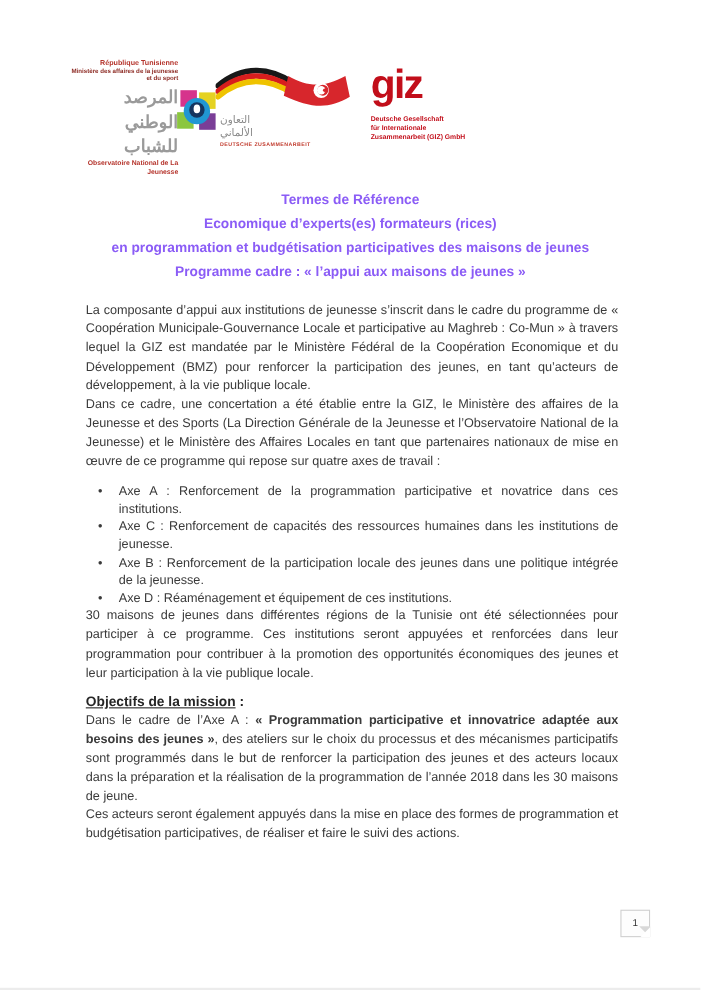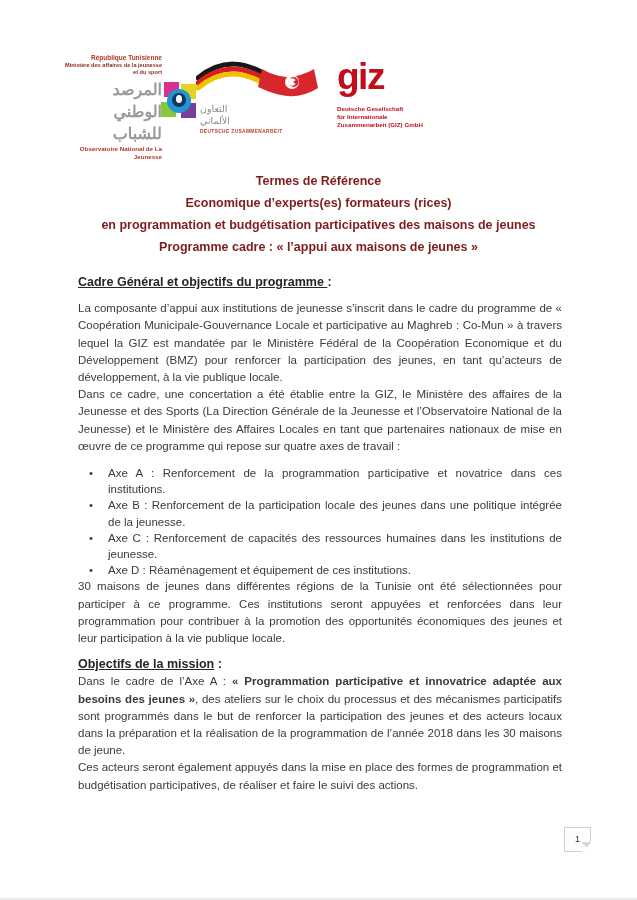--- a/index.html
+++ b/index.html
@@ -31,21 +31,21 @@
   .wave-arabic { font-size:9.5px; color:#8a8a8a; line-height:11px; margin:1px 0 0 4px; text-align:left; }
   .wave-caption { font-size:4.8px; color:#c0392b; letter-spacing:0.4px; margin:3px 0 0 4px; font-weight:bold; }
 
   .giz { position:absolute; left:277px; top:12px; display:flex; gap:8px;flex-direction:column; }
   .giz-word { font-size:37px; font-weight:bold; color:#c20e1a; line-height:30px; letter-spacing:-1.5px; }
   .giz-lines { padding-top:5px; font-size:6.2px; line-height:7.8px; color:#c20e1a; font-weight:bold; }
 
   
   .title {
     position:absolute; top:170px; left:0; right:0; text-align:center;
-    font-weight:bold; color:#7f1d1d; font-size:12.5px; line-height:22px;
+    font-weight:bold; color:#8b5cf6; font-size:12.5px; line-height:22px;
   }
 
   
   .content {
     position:absolute; top:274px; left:78px; width:484px;
     font-size:11.5px; line-height:17.2px; text-align:justify; color:#3a3a3a;
   }
   .sec-heading { font-size:12.5px; font-weight:bold; color:#262626; margin:0 0 9px 0; text-align:left; }
   .sec-heading .u { text-decoration:underline; }
   .content p { margin:0; }
@@ -125,29 +125,28 @@
 
   <div class="title">
     <div>Termes de Référence</div>
     <div>Economique d’experts(es) formateurs (rices)</div>
     <div>en programmation et budgétisation participatives des maisons de jeunes</div>
     <div>Programme cadre : « l’appui aux maisons de jeunes »</div>
   </div>
 
   <div class="content">
 
-    <div class="sec-heading"><span class="u">Cadre Général et objectifs du programme </span><span>:</span></div>
 
     <p>La composante d’appui aux institutions de jeunesse s’inscrit dans le cadre du programme de « Coopération Municipale-Gouvernance Locale et participative au Maghreb : Co-Mun » à travers lequel la GIZ est mandatée par le Ministère Fédéral de la Coopération Economique et du Développement (BMZ) pour renforcer la participation des jeunes, en tant qu’acteurs de développement, à la vie publique locale.</p>
     <p>Dans ce cadre, une concertation a été établie entre la GIZ, le Ministère des affaires de la Jeunesse et des Sports (La Direction Générale de la Jeunesse et l’Observatoire National de la Jeunesse) et le Ministère des Affaires Locales en tant que partenaires nationaux de mise en œuvre de ce programme qui repose sur quatre axes de travail :</p>
 
     <ul class="axes">
       <li>Axe A : Renforcement de la programmation participative et novatrice dans ces institutions.</li>
+      <li>Axe C : Renforcement de capacités des ressources humaines dans les institutions de jeunesse.</li>
       <li>Axe B : Renforcement de la participation locale des jeunes dans une politique intégrée de la jeunesse.</li>
-      <li>Axe C : Renforcement de capacités des ressources humaines dans les institutions de jeunesse.</li>
       <li>Axe D : Réaménagement et équipement de ces institutions.</li>
     </ul>
 
     <p class="p3">30 maisons de jeunes dans différentes régions de la Tunisie ont été sélectionnées pour participer à ce programme. Ces institutions seront appuyées et renforcées dans leur programmation pour contribuer à la promotion des opportunités économiques des jeunes et leur participation à la vie publique locale.</p>
 
     <div class="sec-heading h2"><span class="u">Objectifs de la mission</span><span> :</span></div>
 
     <p class="p4"><span>Dans le cadre de l’Axe A : </span><span class="b">« Programmation participative et innovatrice adaptée aux besoins des jeunes »</span><span>, des ateliers sur le choix du processus et des mécanismes participatifs sont programmés dans le but de renforcer la participation des jeunes et des acteurs locaux dans la préparation et la réalisation de la programmation de l’année 2018 dans les 30 maisons de jeune.</span></p>
 
     <p class="p5">Ces acteurs seront également appuyés dans la mise en place des formes de programmation et budgétisation participatives, de réaliser et faire le suivi des actions.</p>

